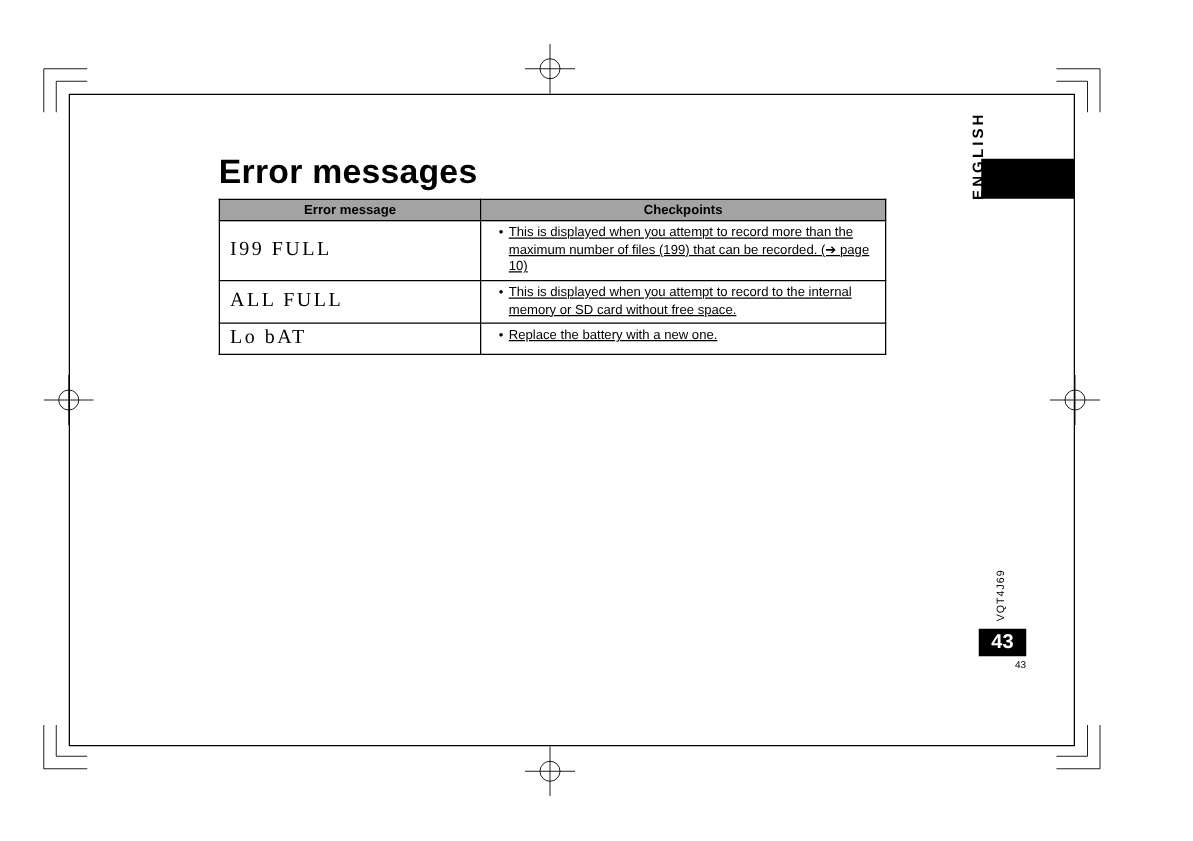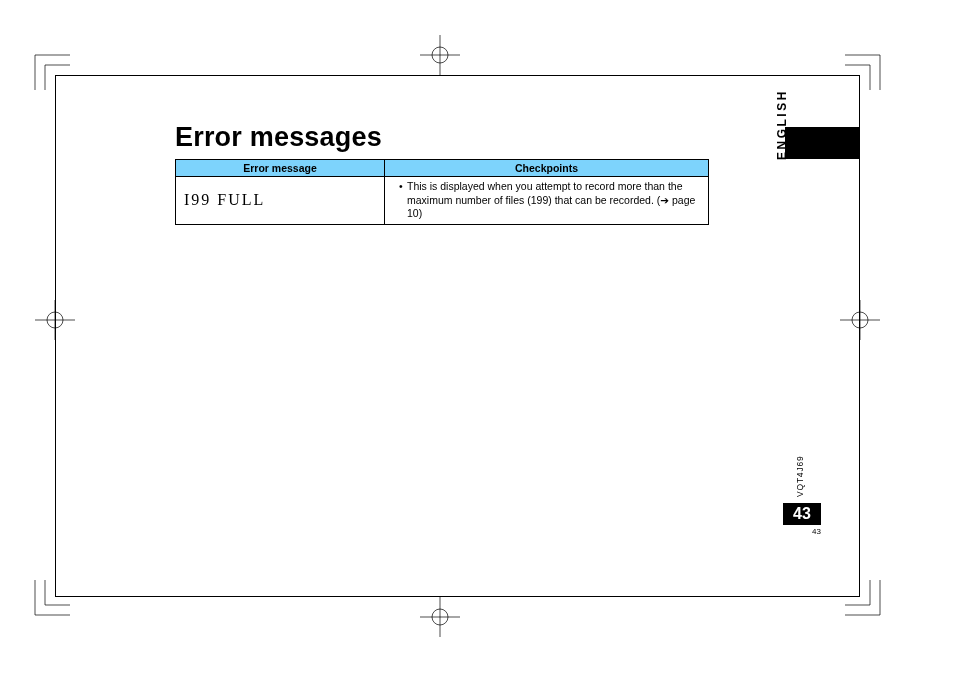--- a/index.html
+++ b/index.html
@@ -58,37 +58,38 @@
     border-collapse: collapse;
     width: 100%;
     table-layout: fixed;
   }
   table.err th, table.err td {
     border: 1px solid #000;
     font-size: 10.5px;
     vertical-align: top;
   }
   table.err th {
-    background: #7dd3fc;
+    background: #a3a3a3;
     font-weight: bold;
     text-align: center;
     padding: 2px 4px;
   }
   table.err th.c1 { width: 200px; }
   table.err td.msg {
     font-family: Liberation Serif, serif;
     font-size: 16px;
     letter-spacing: 2px;
     padding: 2px 8px 4px 8px;
     line-height: 1.1;
     vertical-align: middle;
   }
   table.err td.chk {
     padding: 3px 6px 3px 4px;
     line-height: 1.3;
+    text-decoration: underline;
   }
   ul.bul {
     margin: 0;
     padding-left: 10px;
     list-style: none;
   }
   ul.bul li {
     position: relative;
     padding-left: 8px;
   }
@@ -222,15 +223,31 @@
     </thead>
     <tbody>
       <tr>
         <td class="msg">I99 FULL</td>
         <td class="chk">
             <ul class="bul">
               <li>This is displayed when you attempt to record more than the maximum number of files (199) that can be recorded. (➔ page 10)</li>
             </ul>
           </td>
       </tr>
+      <tr>
+        <td class="msg">ALL FULL</td>
+        <td class="chk">
+            <ul class="bul">
+              <li>This is displayed when you attempt to record to the internal memory or SD card without free space.</li>
+            </ul>
+          </td>
+      </tr>
+      <tr>
+        <td class="msg">Lo  bAT</td>
+        <td class="chk">
+            <ul class="bul">
+              <li>Replace the battery with a new one.</li>
+            </ul>
+          </td>
+      </tr>
     </tbody>
   </table>
 </div>
 
 </body></html>

